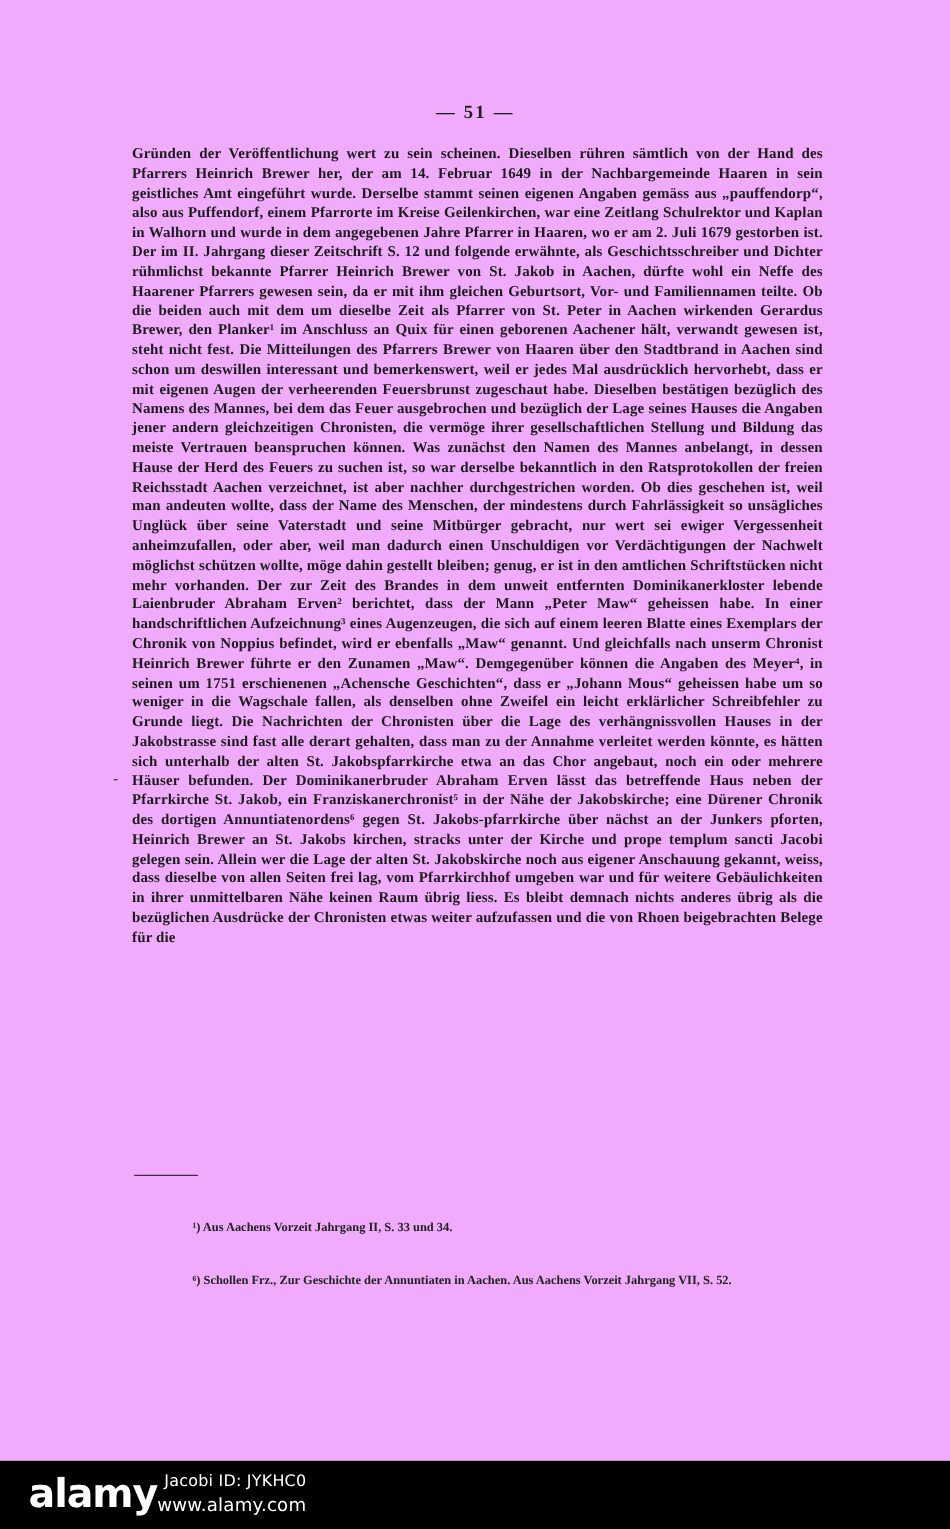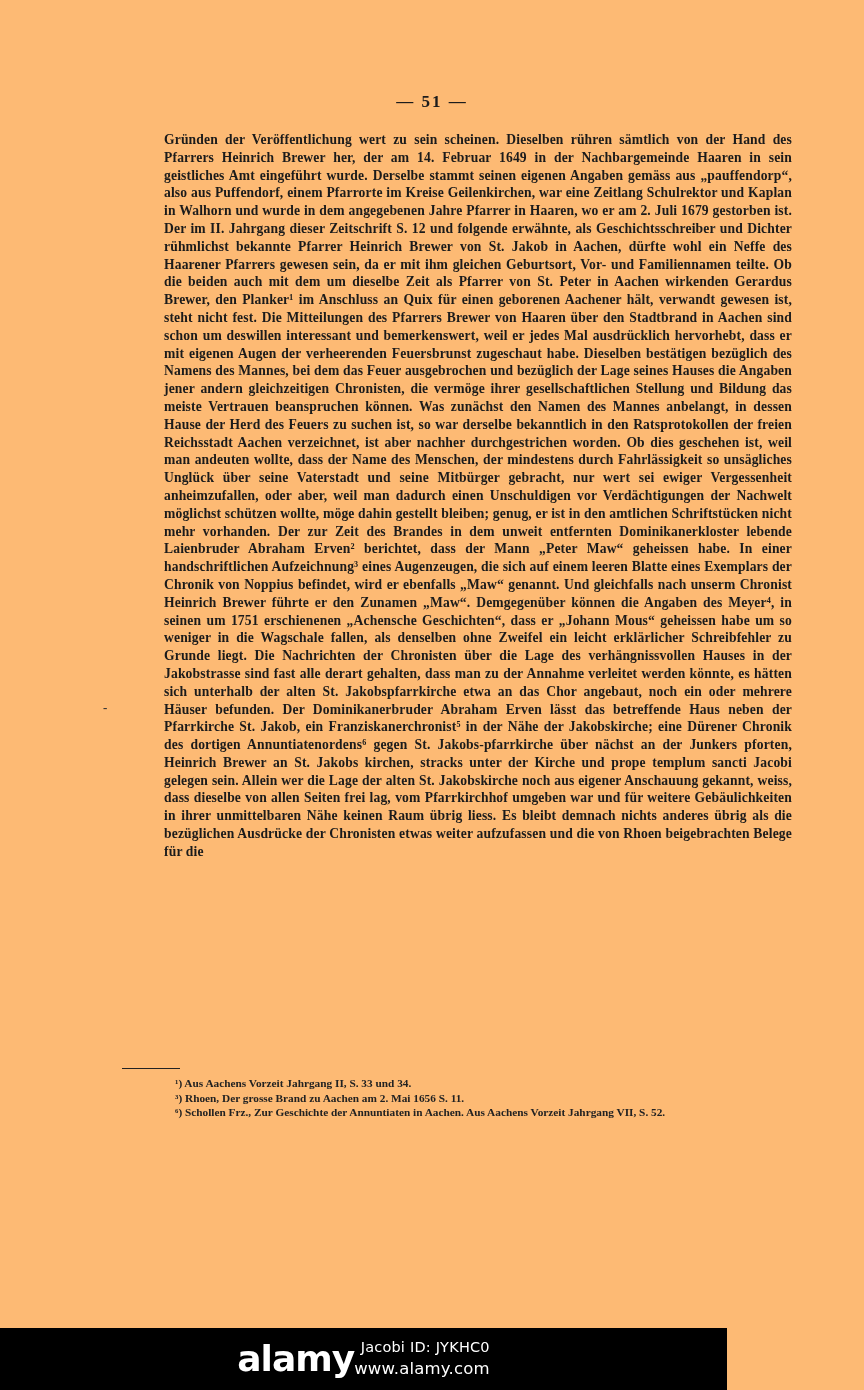--- a/index.html
+++ b/index.html
@@ -1,20 +1,20 @@
 <!DOCTYPE html>
 <html><head>
 <meta charset="utf-8">
 <style>
   html, body { margin: 0; padding: 0; background: #ffffff; }
   .page {
     position: relative;
     width: 864px;
     height: 1390px;
-    background: #fdba74;
+    background: #f0abfc;
     overflow: hidden;
     font-family: "Liberation Serif", serif;
     color: #141414;
   }
   .page-number {
     position: absolute;
     top: 92px;
     left: 0;
     width: 100%;
     text-align: center;
@@ -27,21 +27,20 @@
     position: absolute;
     top: 131px;
     left: 120px;
     width: 628px;
     text-align: justify;
     font-size: 13.6px;
     line-height: 17.8px;
     font-weight: 700;
     letter-spacing: 0.15px;
     color: #1b1b1b;
-    margin-left: 44px;
   }
   .footnote-rule {
     position: absolute;
     top: 1068px;
     left: 122px;
     width: 58px;
     border-top: 1.6px solid #222;
   }
   .footnotes {
     position: absolute;
@@ -49,39 +48,40 @@
     left: 120px;
     width: 632px;
     font-size: 11.3px;
     line-height: 14.6px;
     font-weight: 700;
     color: #222;
   }
   .footnote {
     text-indent: 55px;
     text-align: justify;
+    margin-top: 33px;
   }
   .stray-mark {
     position: absolute;
     top: 700px;
     left: 103px;
     font-size: 13px;
     font-weight: 700;
     color: #333;
   }
   .alamy-bar {
     position: absolute;
     left: 0;
     bottom: 0;
-    width: 727px;
+    width: 864px;
     height: 62px;
     background: #000000;
     display: flex;
     align-items: center;
-    justify-content: center;
+    justify-content: flex-start;
     padding: 16px 26px;
     box-sizing: border-box;
     font-family: "DejaVu Sans", sans-serif;
   }
   .alamy-logo {
     color: #ffffff;
     font-size: 36px;
     font-weight: 700;
     letter-spacing: -1px;
     line-height: 1;
@@ -111,21 +111,20 @@
   <div class="page-number">—  51  —</div>
 
   <div class="stray-mark">-</div>
 
   <div class="body-text">Gründen der Veröffentlichung wert zu sein scheinen. Dieselben rühren sämtlich von der Hand des Pfarrers Heinrich Brewer her, der am 14. Februar 1649 in der Nachbargemeinde Haaren in sein geistliches Amt eingeführt wurde. Derselbe stammt seinen eigenen Angaben gemäss aus „pauffendorp“, also aus Puffendorf, einem Pfarrorte im Kreise Geilenkirchen, war eine Zeitlang Schulrektor und Kaplan in Walhorn und wurde in dem angegebenen Jahre Pfarrer in Haaren, wo er am 2. Juli 1679 gestorben ist. Der im II. Jahrgang dieser Zeitschrift S. 12 und folgende erwähnte, als Geschichtsschreiber und Dichter rühmlichst bekannte Pfarrer Heinrich Brewer von St. Jakob in Aachen, dürfte wohl ein Neffe des Haarener Pfarrers gewesen sein, da er mit ihm gleichen Geburtsort, Vor- und Familiennamen teilte. Ob die beiden auch mit dem um dieselbe Zeit als Pfarrer von St. Peter in Aachen wirkenden Gerardus Brewer, den Planker¹ im Anschluss an Quix für einen geborenen Aachener hält, verwandt gewesen ist, steht nicht fest. Die Mitteilungen des Pfarrers Brewer von Haaren über den Stadtbrand in Aachen sind schon um deswillen interessant und bemerkenswert, weil er jedes Mal ausdrücklich hervorhebt, dass er mit eigenen Augen der verheerenden Feuersbrunst zugeschaut habe. Dieselben bestätigen bezüglich des Namens des Mannes, bei dem das Feuer ausgebrochen und bezüglich der Lage seines Hauses die Angaben jener andern gleichzeitigen Chronisten, die vermöge ihrer gesellschaftlichen Stellung und Bildung das meiste Vertrauen beanspruchen können. Was zunächst den Namen des Mannes anbelangt, in dessen Hause der Herd des Feuers zu suchen ist, so war derselbe bekanntlich in den Ratsprotokollen der freien Reichsstadt Aachen verzeichnet, ist aber nachher durchgestrichen worden. Ob dies geschehen ist, weil man andeuten wollte, dass der Name des Menschen, der mindestens durch Fahrlässigkeit so unsägliches Unglück über seine Vaterstadt und seine Mitbürger gebracht, nur wert sei ewiger Vergessenheit anheimzufallen, oder aber, weil man dadurch einen Unschuldigen vor Verdächtigungen der Nachwelt möglichst schützen wollte, möge dahin gestellt bleiben; genug, er ist in den amtlichen Schriftstücken nicht mehr vorhanden. Der zur Zeit des Brandes in dem unweit entfernten Dominikanerkloster lebende Laienbruder Abraham Erven² berichtet, dass der Mann „Peter Maw“ geheissen habe. In einer handschriftlichen Aufzeichnung³ eines Augenzeugen, die sich auf einem leeren Blatte eines Exemplars der Chronik von Noppius befindet, wird er ebenfalls „Maw“ genannt. Und gleichfalls nach unserm Chronist Heinrich Brewer führte er den Zunamen „Maw“. Demgegenüber können die Angaben des Meyer⁴, in seinen um 1751 erschienenen „Achensche Geschichten“, dass er „Johann Mous“ geheissen habe um so weniger in die Wagschale fallen, als denselben ohne Zweifel ein leicht erklärlicher Schreibfehler zu Grunde liegt. Die Nachrichten der Chronisten über die Lage des verhängnissvollen Hauses in der Jakobstrasse sind fast alle derart gehalten, dass man zu der Annahme verleitet werden könnte, es hätten sich unterhalb der alten St. Jakobspfarrkirche etwa an das Chor angebaut, noch ein oder mehrere Häuser befunden. Der Dominikanerbruder Abraham Erven lässt das betreffende Haus neben der Pfarrkirche St. Jakob, ein Franziskanerchronist⁵ in der Nähe der Jakobskirche; eine Dürener Chronik des dortigen Annuntiatenordens⁶ gegen St. Jakobs-pfarrkirche über nächst an der Junkers pforten, Heinrich Brewer an St. Jakobs kirchen, stracks unter der Kirche und prope templum sancti Jacobi gelegen sein. Allein wer die Lage der alten St. Jakobskirche noch aus eigener Anschauung gekannt, weiss, dass dieselbe von allen Seiten frei lag, vom Pfarrkirchhof umgeben war und für weitere Gebäulichkeiten in ihrer unmittelbaren Nähe keinen Raum übrig liess. Es bleibt demnach nichts anderes übrig als die bezüglichen Ausdrücke der Chronisten etwas weiter aufzufassen und die von Rhoen beigebrachten Belege für die</div>
 
   <div class="footnote-rule"></div>
 
   <div class="footnotes">
     <div class="footnote">¹) Aus Aachens Vorzeit Jahrgang II, S. 33 und 34.</div>
-    <div class="footnote">³) Rhoen, Der grosse Brand zu Aachen am 2. Mai 1656 S. 11.</div>
     <div class="footnote">⁶) Schollen Frz., Zur Geschichte der Annuntiaten in Aachen. Aus Aachens Vorzeit Jahrgang VII, S. 52.</div>
   </div>
 
   <div class="alamy-bar">
     <div class="alamy-logo">alamy</div>
     <div class="alamy-right">
       <div class="alamy-image-id">Jacobi ID: JYKHC0</div>
       <div class="alamy-url">www.alamy.com</div>
     </div>
   </div>

